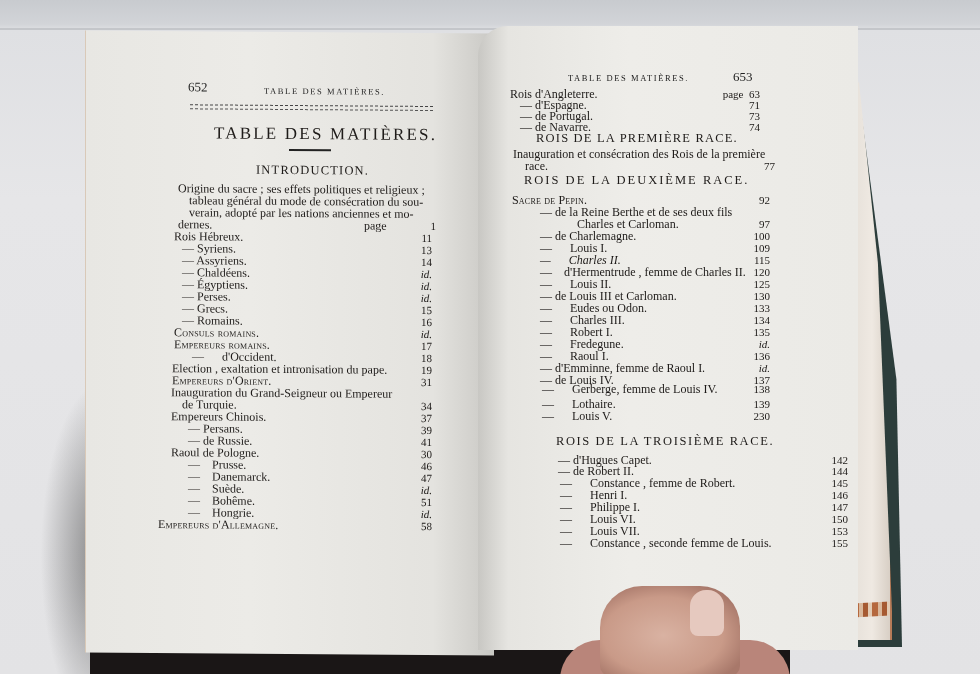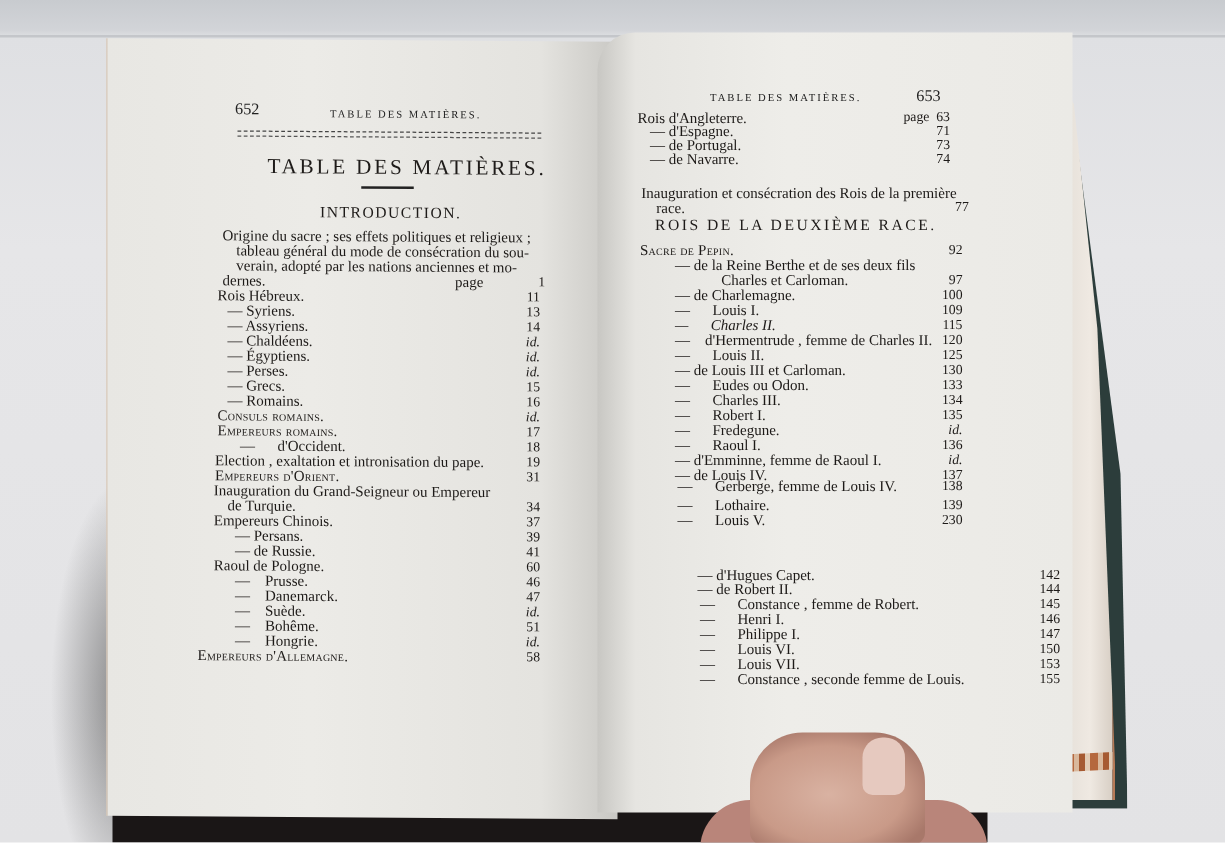--- a/index.html
+++ b/index.html
@@ -154,21 +154,21 @@
     <div class="row" style="top:192px;">
         <span class="lbl" style="left:14px;">— Persans.</span>
         <span class="pg">39</span>
       </div>
     <div class="row" style="top:204px;">
         <span class="lbl" style="left:14px;">— de Russie.</span>
         <span class="pg">41</span>
       </div>
     <div class="row" style="top:216px;">
         <span class="lbl" style="left:-3px;">Raoul de Pologne.</span>
-        <span class="pg">60</span>
+        <span class="pg">30</span>
       </div>
     <div class="row" style="top:228px;">
         <span class="lbl" style="left:14px;white-space:pre;">—    Prusse.</span>
         <span class="pg">46</span>
       </div>
     <div class="row" style="top:240px;">
         <span class="lbl" style="left:14px;white-space:pre;">—    Danemarck.</span>
         <span class="pg">47</span>
       </div>
     <div class="row" style="top:252px;">
@@ -206,20 +206,21 @@
     <div class="row" style="top:22px;">
         <span class="lbl" style="left:10px;">— de Portugal.</span>
         <span class="pg">73</span>
       </div>
     <div class="row" style="top:33px;">
         <span class="lbl" style="left:10px;">— de Navarre.</span>
         <span class="pg">74</span>
       </div>
   </div>
 
+  <div class="h-mid" style="left:58px;top:105px;">ROIS DE LA PREMIÈRE RACE.</div>
   <div class="text" style="left:35px;top:122px;width:262px;">
     <div class="row" style="top:0;">
         <span class="lbl" style="left:0;">Inauguration et consécration des Rois de la première</span>
       </div>
     <div class="row" style="top:12px;">
         <span class="lbl" style="left:12px;">race.</span>
         <span class="pg">77</span>
       </div>
   </div>
 
@@ -295,20 +296,21 @@
     <div class="row" style="top:204px;">
         <span class="lbl" style="left:30px;white-space:pre;">—      Lothaire.</span>
         <span class="pg">139</span>
       </div>
     <div class="row" style="top:216px;">
         <span class="lbl" style="left:30px;white-space:pre;">—      Louis V.</span>
         <span class="pg">230</span>
       </div>
   </div>
 
+  <div class="h-mid" style="left:78px;top:408px;letter-spacing:1.6px;">ROIS DE LA TROISIÈME RACE.</div>
   <div class="text" style="left:80px;top:428px;width:290px;">
     <div class="row" style="top:0;">
         <span class="lbl" style="left:0;">— d'Hugues Capet.</span>
         <span class="pg">142</span>
       </div>
     <div class="row" style="top:11px;">
         <span class="lbl" style="left:0;">— de Robert II.</span>
         <span class="pg">144</span>
       </div>
     <div class="row" style="top:23px;">

